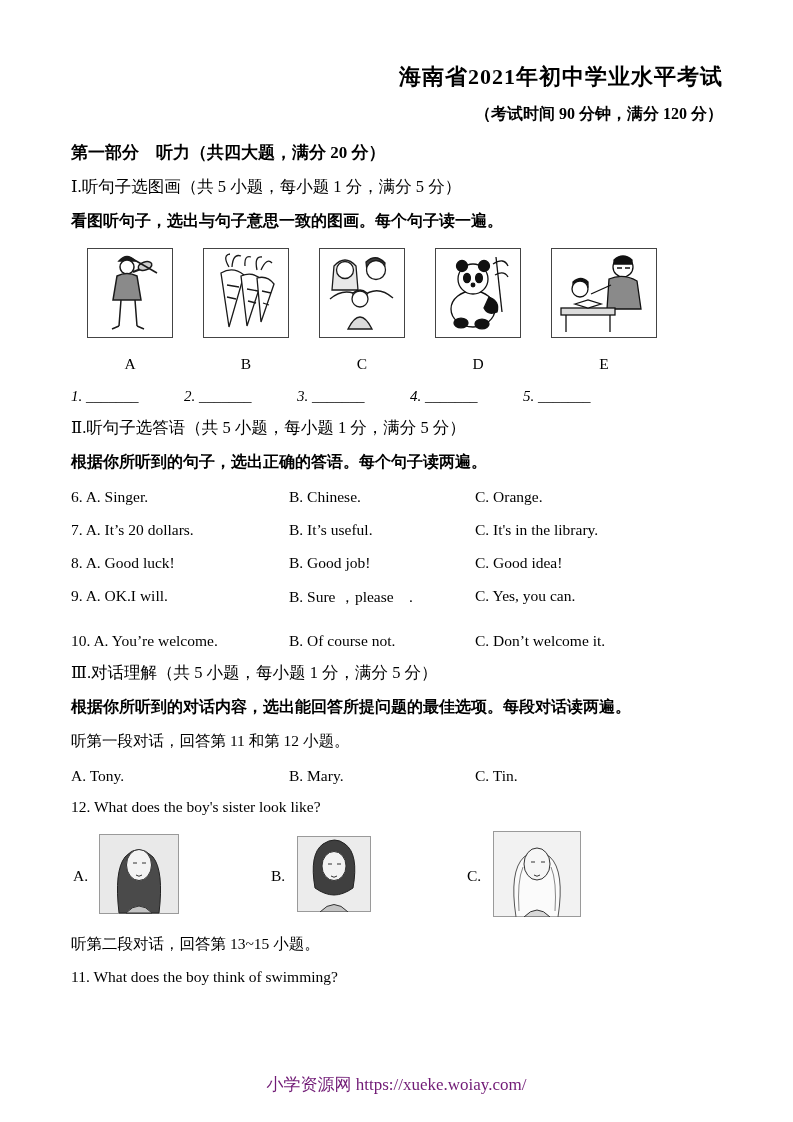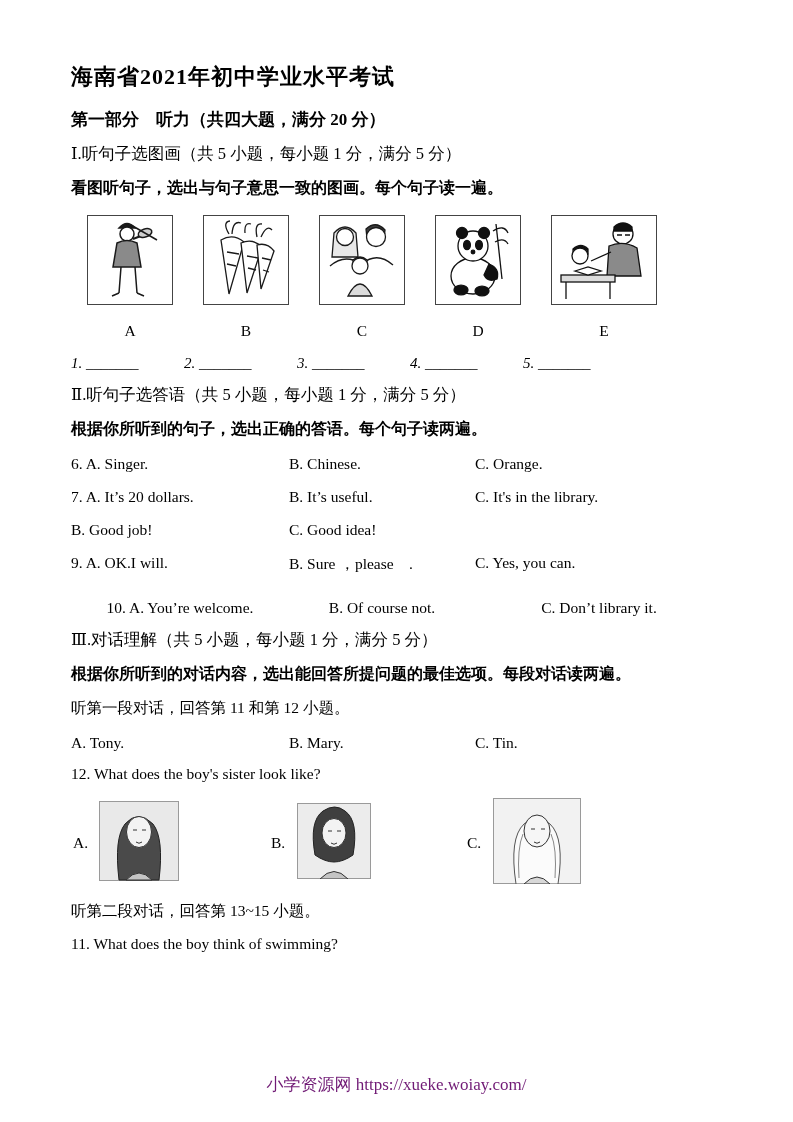--- a/index.html
+++ b/index.html
@@ -4,41 +4,41 @@
 <style>
   * { box-sizing: border-box; }
   html, body { margin: 0; padding: 0; background: #ffffff; }
   .page {
     width: 793px; height: 1122px; position: relative; margin: 0 auto;
     background: #ffffff; color: #000;
     font-family: "Liberation Serif", "DejaVu Serif", serif;
     font-size: 15.5px; overflow: hidden;
   }
   .content { padding: 62px 70px 0 71px; }
-  .t-center { text-align: left; }
+  .t-center { text-align: right; }
   .exam-title { font-size: 22px; font-weight: bold; letter-spacing: 1px; }
   .exam-subject { font-size: 24px; font-weight: bold; margin-top: 14px; letter-spacing: 10px; }
   .exam-meta { font-size: 16px; font-weight: bold; margin-top: 12px; }
   .part-heading { font-size: 17px; font-weight: bold; margin-top: 16px; }
   .sec-title { font-size: 16.5px; font-weight: normal; margin-top: 12px; }
   .sec-instr { font-size: 16px; font-weight: bold; margin-top: 13px; }
   .plain-row { margin-top: 13px; font-size: 15.5px; }
 
   .pic-row { display: flex; gap: 30px; margin-top: 16px; margin-left: 16px; align-items: flex-end; }
   .pic-col { display: flex; flex-direction: column; align-items: center; }
   .pic-box { width: 86px; height: 90px; border: 1px solid #444; background: #fff;
              display: flex; align-items: center; justify-content: center; overflow: hidden; }
   .pic-box.wide { width: 106px; }
   .pic-label { margin-top: 17px; font-size: 15.5px; }
 
   .blank-row { display: flex; margin-top: 15px; font-size: 15px; }
   .blank-item { width: 113px; font-style: italic; }
 
   .opt-row { display: grid; grid-template-columns: 218px 186px 1fr; margin-top: 15px; font-size: 15.5px; }
-  .opt-row.gap-big { margin-top: 24px; text-align: center; }
+  .opt-row.gap-big { margin-top: 24px; }
 
   .portrait-row { display: flex; align-items: center; margin-top: 15px; margin-left: 2px; }
   .portrait-group { display: flex; align-items: center; }
   .portrait-group .p-label { width: 24px; font-size: 15.5px; }
   .portrait-frame { margin-left: 2px; }
   .pg-a { margin-right: 92px; }
   .pg-b { margin-right: 96px; }
 
   .footer {
     position: absolute; left: 0; right: 0; bottom: 26px;
@@ -46,20 +46,21 @@
     font-family: "Liberation Serif", serif;
   }
 </style>
 </head>
 <body>
 
 <div class="page">
   <div class="content">
 
     <div class="t-center exam-title">海南省2021年初中学业水平考试</div>
+    <div class="t-center exam-meta">（考试时间 90 分钟，满分 120 分）</div>
 
     <div class="part-heading">第一部分　听力（共四大题，满分 20 分）</div>
 
     <div class="sec-title">Ⅰ.听句子选图画（共 5 小题，每小题 1 分，满分 5 分）</div>
     <div class="sec-instr">看图听句子，选出与句子意思一致的图画。每个句子读一遍。</div>
 
     <div class="pic-row">
 
       <div class="pic-col">
         <div class="pic-box">
@@ -170,32 +171,33 @@
       <span>6. A. Singer.</span>
       <span>B. Chinese.</span>
       <span>C. Orange.</span>
     </div>
     <div class="opt-row">
       <span>7. A. It’s 20 dollars.</span>
       <span>B. It’s useful.</span>
       <span>C. It's in the library.</span>
     </div>
     <div class="opt-row">
+      <span>8. A. Good luck!</span>
       <span>B. Good job!</span>
       <span>C. Good idea!</span>
     </div>
     <div class="opt-row">
       <span>9. A. OK.I will.</span>
       <span>B. Sure ，please　.</span>
       <span>C. Yes, you can.</span>
     </div>
     <div class="opt-row gap-big">
       <span>10. A. You’re welcome.</span>
       <span>B. Of course not.</span>
-      <span>C. Don’t library it.</span>
+      <span>C. Don’t welcome it.</span>
     </div>
 
     <div class="sec-title">Ⅲ.对话理解（共 5 小题，每小题 1 分，满分 5 分）</div>
     <div class="sec-instr">根据你所听到的对话内容，选出能回答所提问题的最佳选项。每段对话读两遍。</div>
     <div class="plain-row">听第一段对话，回答第 11 和第 12 小题。</div>
 
     <div class="opt-row">
       <span>A. Tony.</span>
       <span>B. Mary.</span>
       <span>C. Tin.</span>

